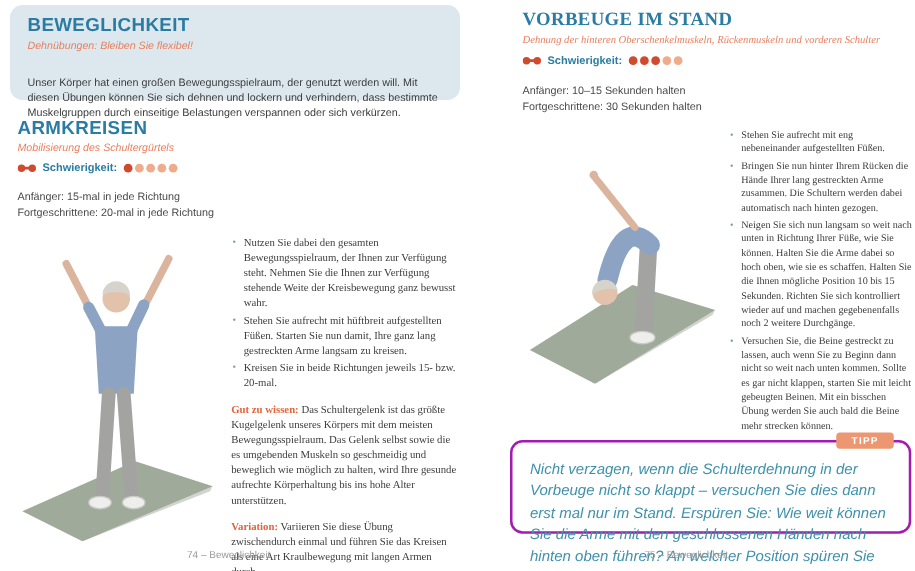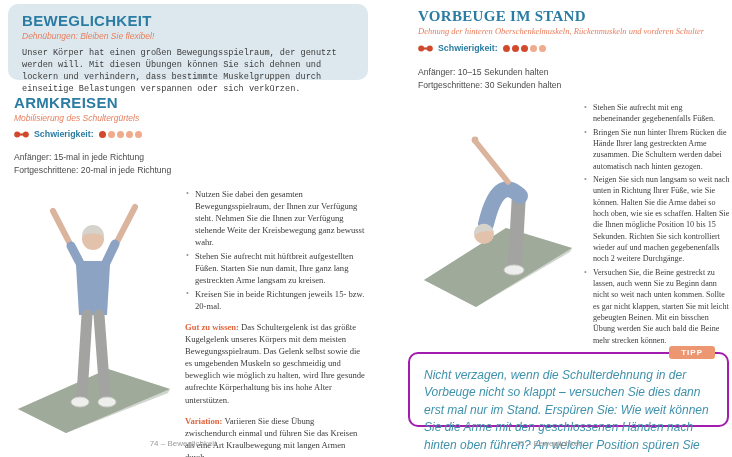--- a/index.html
+++ b/index.html
@@ -3,21 +3,21 @@
 <meta charset="utf-8">
 <style>
   html,body{margin:0;padding:0;background:#ffffff;}
   body{width:732px;height:457px;position:relative;font-family:"Liberation Sans",sans-serif;overflow:hidden;}
   .abs{position:absolute;}
 
   
   .intro-box{left:8px;top:4px;width:360px;height:76px;background:#dde8ee;border-radius:10px;padding:9px 14px;box-sizing:border-box;}
   .intro-title{color:#2b7ca2;font-size:15px;font-weight:bold;letter-spacing:.3px;line-height:1.1;}
   .accent-sub{color:#e8805f;font-style:italic;font-size:8.5px;margin-top:1px;}
-  .intro-body{font-family:Liberation Mono, monospace;font-size:8.6px;color:#3c3c3c;line-height:1.42;margin-top:6px;}
+  .intro-body{font-family:Liberation Sans, sans-serif;font-size:8.6px;color:#3c3c3c;line-height:1.42;margin-top:19px;}
 
   
   .ex-title{color:#2b7ca2;font-size:15px;font-weight:bold;letter-spacing:.3px;line-height:1.1;}
   .diff-row{display:flex;align-items:center;gap:5px;}
   .diff-label{color:#2b7ca2;font-size:8.8px;font-weight:bold;}
   .dots{display:flex;gap:2px;align-items:center;}
   .dot{width:7px;height:7px;border-radius:50%;background:#efab8b;display:inline-block;}
   .dot.filled{background:#d14a2e;}
   .level-lines{color:#4a4a4a;font-size:8.6px;line-height:1.5;}
 
@@ -160,21 +160,21 @@
 
     <circle cx="66" cy="122" r="10" fill="#e3c2ac"></circle>
     <path d="M56,124 a10,10 0 0 1 20,-4 a15,9 0 0 0 -20,4 z" fill="#d6d2cc"></path>
 
     <ellipse cx="96" cy="158" rx="10" ry="5" fill="#eeeeec" stroke="#c9c9c5" stroke-width="1"></ellipse>
   </svg>
 </div>
 
 <div class="abs" style="left:583px;top:102px;width:147px;">
   <ul class="steps steps-right">
-      <li>Stehen Sie aufrecht mit eng nebeneinander gegebenenfalls Füßen.</li>
+      <li>Stehen Sie aufrecht mit eng nebeneinander aufgestellten Füßen.</li>
       <li>Bringen Sie nun hinter Ihrem Rücken die Hände Ihrer lang gestreckten Arme zusammen. Die Schultern werden dabei automatisch nach hinten gezogen.</li>
       <li>Neigen Sie sich nun langsam so weit nach unten in Richtung Ihrer Füße, wie Sie können. Halten Sie die Arme dabei so hoch oben, wie sie es schaffen. Halten Sie die Ihnen mögliche Position 10 bis 15 Sekunden. Richten Sie sich kontrolliert wieder auf und machen gegebenenfalls noch 2 weitere Durchgänge.</li>
       <li>Versuchen Sie, die Beine gestreckt zu lassen, auch wenn Sie zu Beginn dann nicht so weit nach unten kommen. Sollte es gar nicht klappen, starten Sie mit leicht gebeugten Beinen. Mit ein bisschen Übung werden Sie auch bald die Beine mehr strecken können.</li>
     </ul>
 </div>
 
 <div class="abs tip-box">
   <div class="tip-tag">TIPP</div>
   <div class="tip-text">Nicht verzagen, wenn die Schulterdehnung in der Vorbeuge nicht so klappt – versuchen Sie dies dann erst mal nur im Stand. Erspüren Sie: Wie weit können Sie die Arme mit den geschlossenen Händen nach hinten oben führen? An welcher Position spüren Sie die Sperre bzw. Muskelspannung?</div>
 </div>

